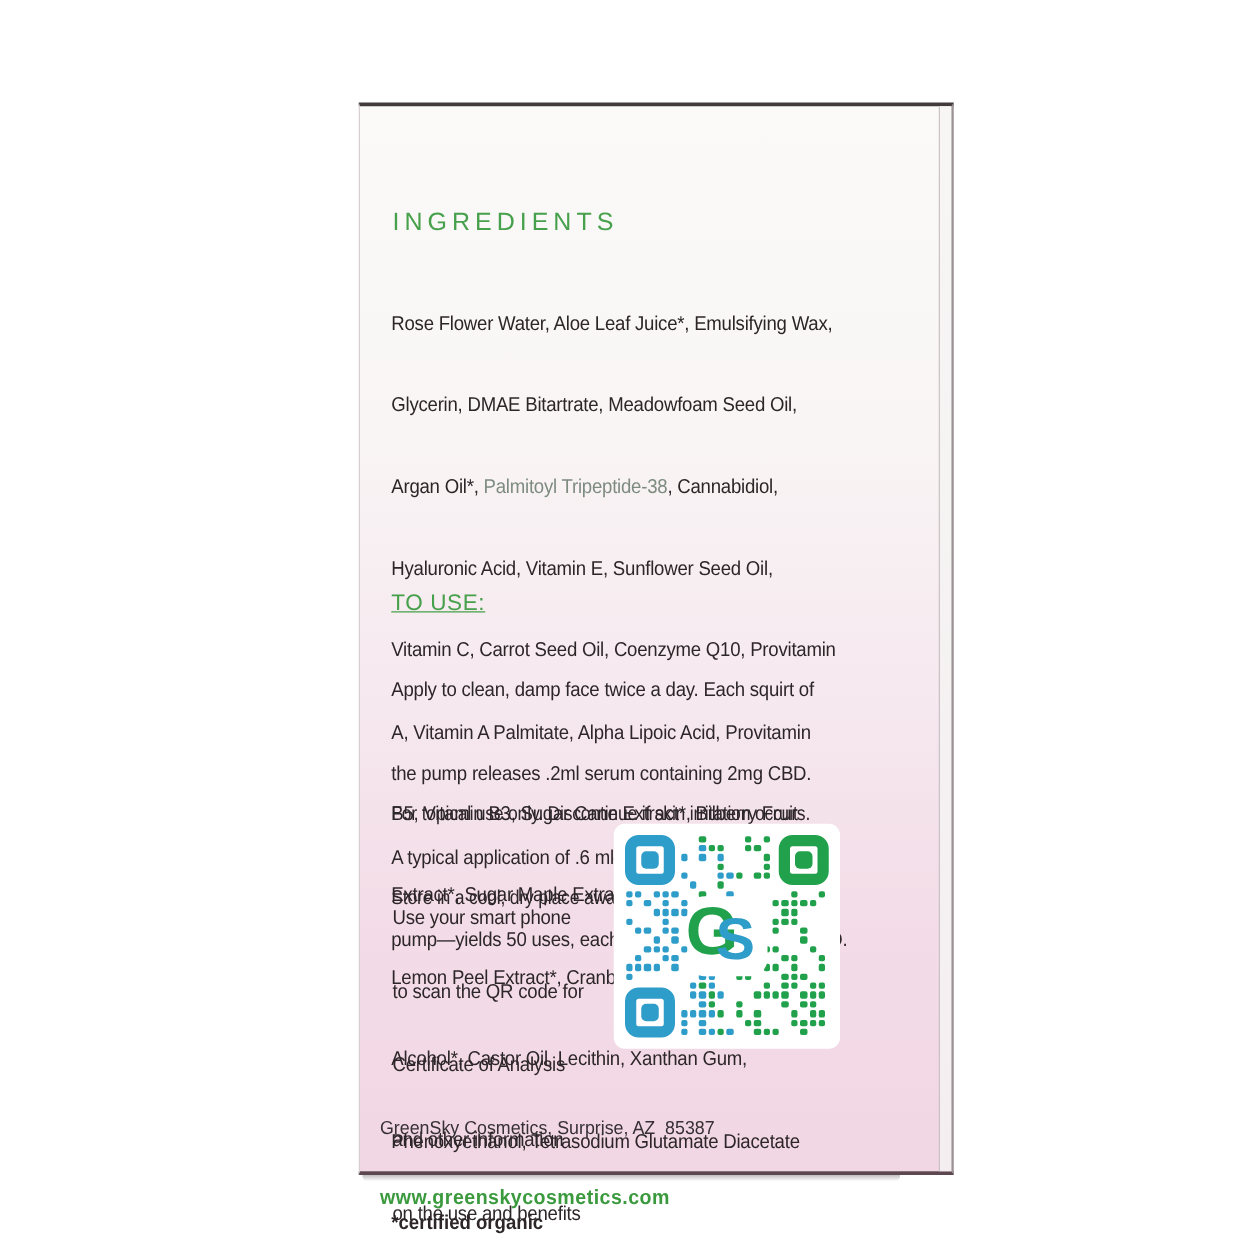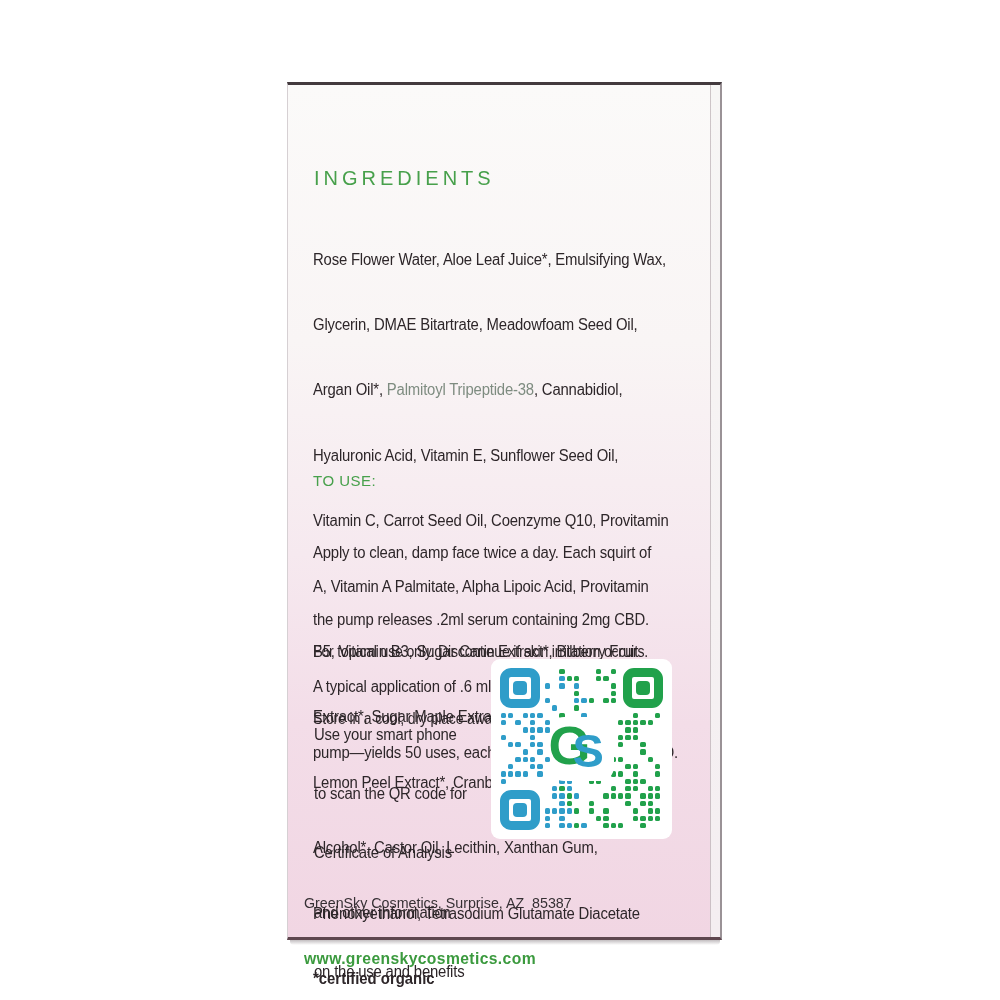--- a/index.html
+++ b/index.html
@@ -1,21 +1,21 @@
 <!DOCTYPE html>
 <html><head>
 <meta charset="utf-8">
 <style>
   html,body{margin:0;padding:0;background:#ffffff;}
   .stage{
     position:relative;width:1000px;height:1000px;overflow:hidden;
     font-family:"Liberation Sans", sans-serif;background:#ffffff;
   }
   .box{
-    position:absolute;left:287px;top:82px;width:435px;height:858px;
+    position:absolute;left:287px;top:82px;width:476px;height:858px;
     background:linear-gradient(180deg,#fbfaf9 0%,#f9f5f5 30%,#f6e9ef 55%,#f3dde8 75%,#f1d6e3 100%);
     border-top:3px solid #433a3e;
     border-bottom:3px solid #5e474f;
     border-left:1px solid #d6d0d3;
     border-right:2px solid #9a9296;
     box-sizing:border-box;
   }
   .box-shadow-bottom{
     position:absolute;left:290px;top:940px;width:430px;height:5px;
     background:linear-gradient(180deg,rgba(120,110,115,0.45),rgba(120,110,115,0));
@@ -24,21 +24,21 @@
   .side-fold{
     position:absolute;right:0;top:0;width:9px;height:100%;
     background:linear-gradient(180deg,#f7f6f5 0%,#f5f1f2 60%,#f4eef1 100%);
     border-left:1px solid rgba(125,105,115,0.35);
   }
   .green-heading{
     position:absolute;color:#47a04b;font-size:20px;letter-spacing:4px;
     font-weight:normal;
   }
   .ingredients-heading{left:26px;top:82px;}
-  .touse-heading{left:25px;top:387px;letter-spacing:0.5px;font-size:15px;}
+  .touse-heading{left:25px;top:387px;letter-spacing:0.5px;font-size:18px;text-decoration:underline;}
   .body-block{
     position:absolute;color:#2d2629;font-size:16px;letter-spacing:-0.2px;
     transform:scaleX(0.93);transform-origin:0 0;white-space:pre;
   }
   .ingredients-text{left:25px;top:120px;line-height:21.8px;}
   .usage-text{left:25px;top:413px;line-height:22.2px;}
   .warning-text{left:25px;top:512px;line-height:22.2px;transform:scaleX(0.88);}
   .qr-text{left:26px;top:600px;line-height:19.8px;}
   .tline{display:block;}
   .hl{color:#7e8c80;}

